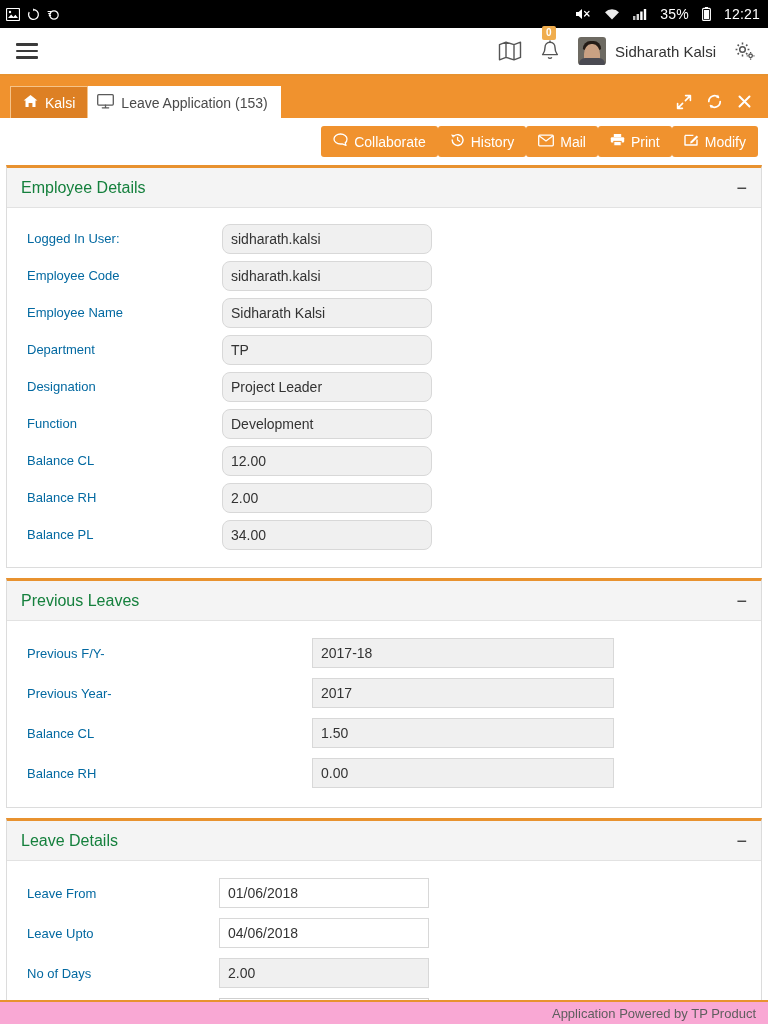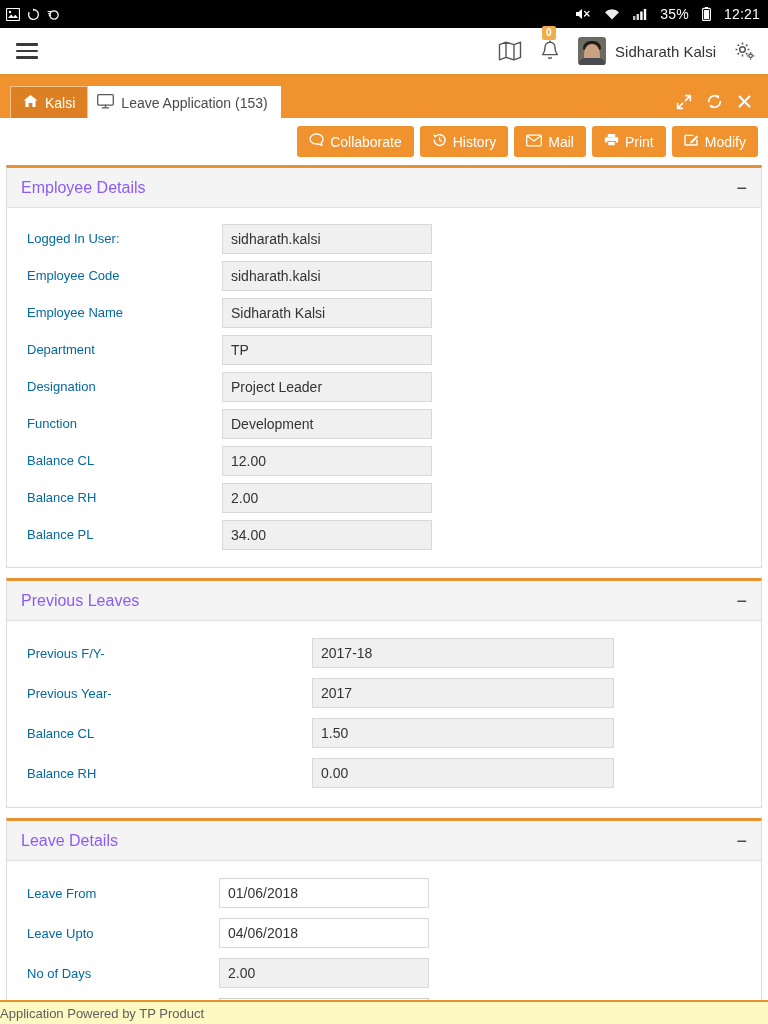--- a/index.html
+++ b/index.html
@@ -99,21 +99,21 @@
     padding-left: 8px;
   }
   .tab-ctrls {
     margin-left: auto; display: flex; align-items: center;
     gap: 14px; color: #ffffff; padding-bottom: 8px; padding-right: 6px;
   }
   .tab-ctrls .tc { cursor: pointer; display: inline-flex; }
 
   
   .actions {
-    display: flex; justify-content: flex-end; gap: 6px;
+    display: flex; justify-content: flex-end; 
     padding: 8px 10px 8px 0;
     background: #ffffff;
   }
   .act-btn {
     display: inline-flex; align-items: center; gap: 6px;
     background: #f0922e; color: #ffffff;
     border: none; border-radius: 3px;
     padding: 7px 12px; font-size: 14px;
     font-family: "Liberation Sans", sans-serif;
     cursor: pointer; white-space: nowrap;
@@ -127,21 +127,21 @@
     background: #ffffff;
     margin-bottom: 10px;
   }
   .panel-head {
     background: #f4f4f4;
     border-bottom: 1px solid #e2e2e2;
     height: 40px;
     display: flex; align-items: center;
     padding: 0 14px;
   }
-  .panel-title { font-size: 16px; color: #8b5cf6; font-weight: normal; }
+  .panel-title { font-size: 16px; color: #15803d; font-weight: normal; }
   .panel-collapse {
     margin-left: auto; cursor: pointer;
     font-size: 18px; color: #2f2f2f; line-height: 1;
   }
   .panel-body { padding: 12px 0 14px 0; }
 
   .frow {
     display: flex; align-items: center;
     padding: 3px 0;
   }
@@ -161,39 +161,39 @@
     display: flex; align-items: center;
     height: 32px; padding: 0 8px;
     font-size: 14px; color: #333;
     border: 1px solid #cfcfcf; background: #ffffff;
     cursor: pointer;
   }
   .fselect .caret { margin-left: auto; font-size: 11px; color: #333; }
 
   
   .g-emp .flabel { width: 215px; }
-  .g-emp .finput { width: 210px; }
+  .g-emp .finput { width: 210px; border-radius: 8px; }
   .g-emp .frow { padding: 3.5px 0; }
 
   .g-prev .flabel { width: 305px; }
   .g-prev .finput { width: 302px; }
   .g-prev .frow { padding: 5px 0; }
 
   .g-leave .flabel { width: 212px; }
   .g-leave .finput,
   .g-leave .fselect { width: 210px; }
   .g-leave .frow { padding: 5px 0; }
 
   
   .footer {
     position: absolute; left: 0; bottom: 0;
     width: 768px; height: 24px;
-    background: #fef9c3;
+    background: #f9a8d4;
     border-top: 2px solid #e8922f;
-    display: flex; align-items: center; justify-content: flex-start;
+    display: flex; align-items: center; justify-content: flex-end;
     padding-right: 12px;
     font-size: 13px; color: #5e5e5e;
   }
   .page-wrap { position: relative; width: 768px; height: 1024px; overflow: hidden; }
 </style>
 </head>
 <body>
 
 <div class="page-wrap">
 

